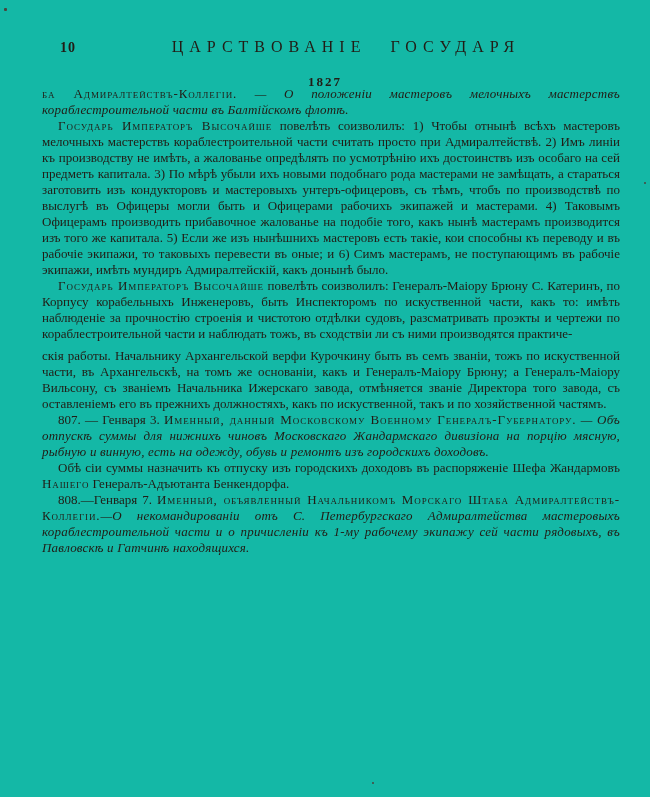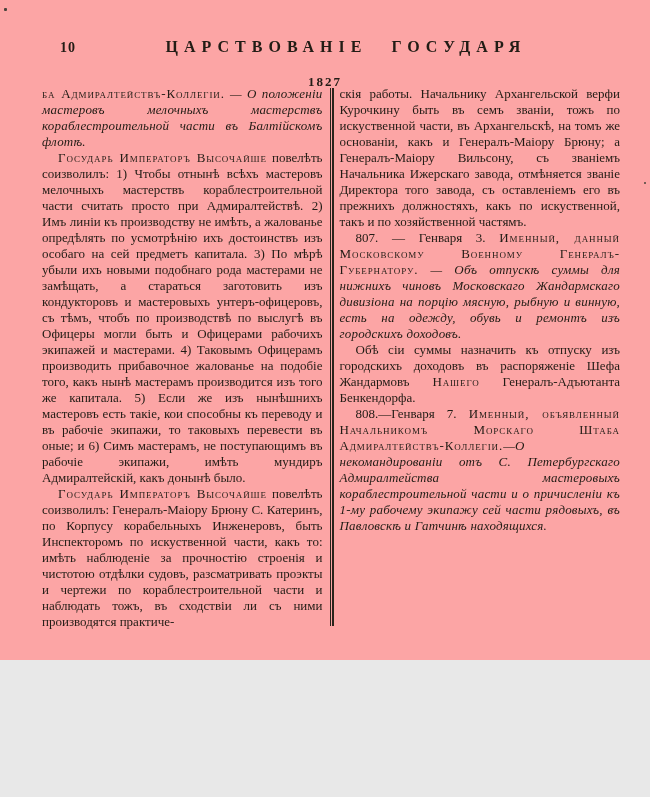--- a/index.html
+++ b/index.html
@@ -1,58 +1,59 @@
 <!DOCTYPE html>
 <html><head>
 <meta charset="utf-8">
 <style>
   * { margin: 0; padding: 0; box-sizing: border-box; }
   html, body { background: #e8e8e8; }
   .page {
     position: relative;
     width: 650px;
-    height: 660px;
+    height: 797px;
     margin: 0 auto;
-    background: #fca5a5;
+    background: #14b8a6;
     color: #221c15;
     font-family: "Liberation Serif", "DejaVu Serif", serif;
     overflow: hidden;
   }
   .header {
     position: relative;
     padding-top: 38px;
     text-align: center;
     height: 86px;
   }
   .page-number {
     position: absolute;
     left: 60px;
     top: 40px;
     font-size: 14px;
     font-weight: bold;
     letter-spacing: 1px;
   }
   .running-title {
     font-size: 16px;
-    font-weight: bold;
+    font-weight: normal;
     letter-spacing: 6px;
     word-spacing: 14px;
     white-space: nowrap;
     margin-left: 42px;
   }
   .year {
     margin-top: 18px;
     font-size: 13px;
     font-weight: bold;
     letter-spacing: 2px;
   }
   .columns {
     display: flex;
     align-items: stretch;
     padding: 0 30px 0 42px;
+    flex-direction: column;
   }
   .col {
     flex: 1 1 0;
     font-size: 13px;
     line-height: 16px;
     text-align: justify;
   }
   .col-divider {
     width: 4px;
     border-left: 1px solid #2a241c;

